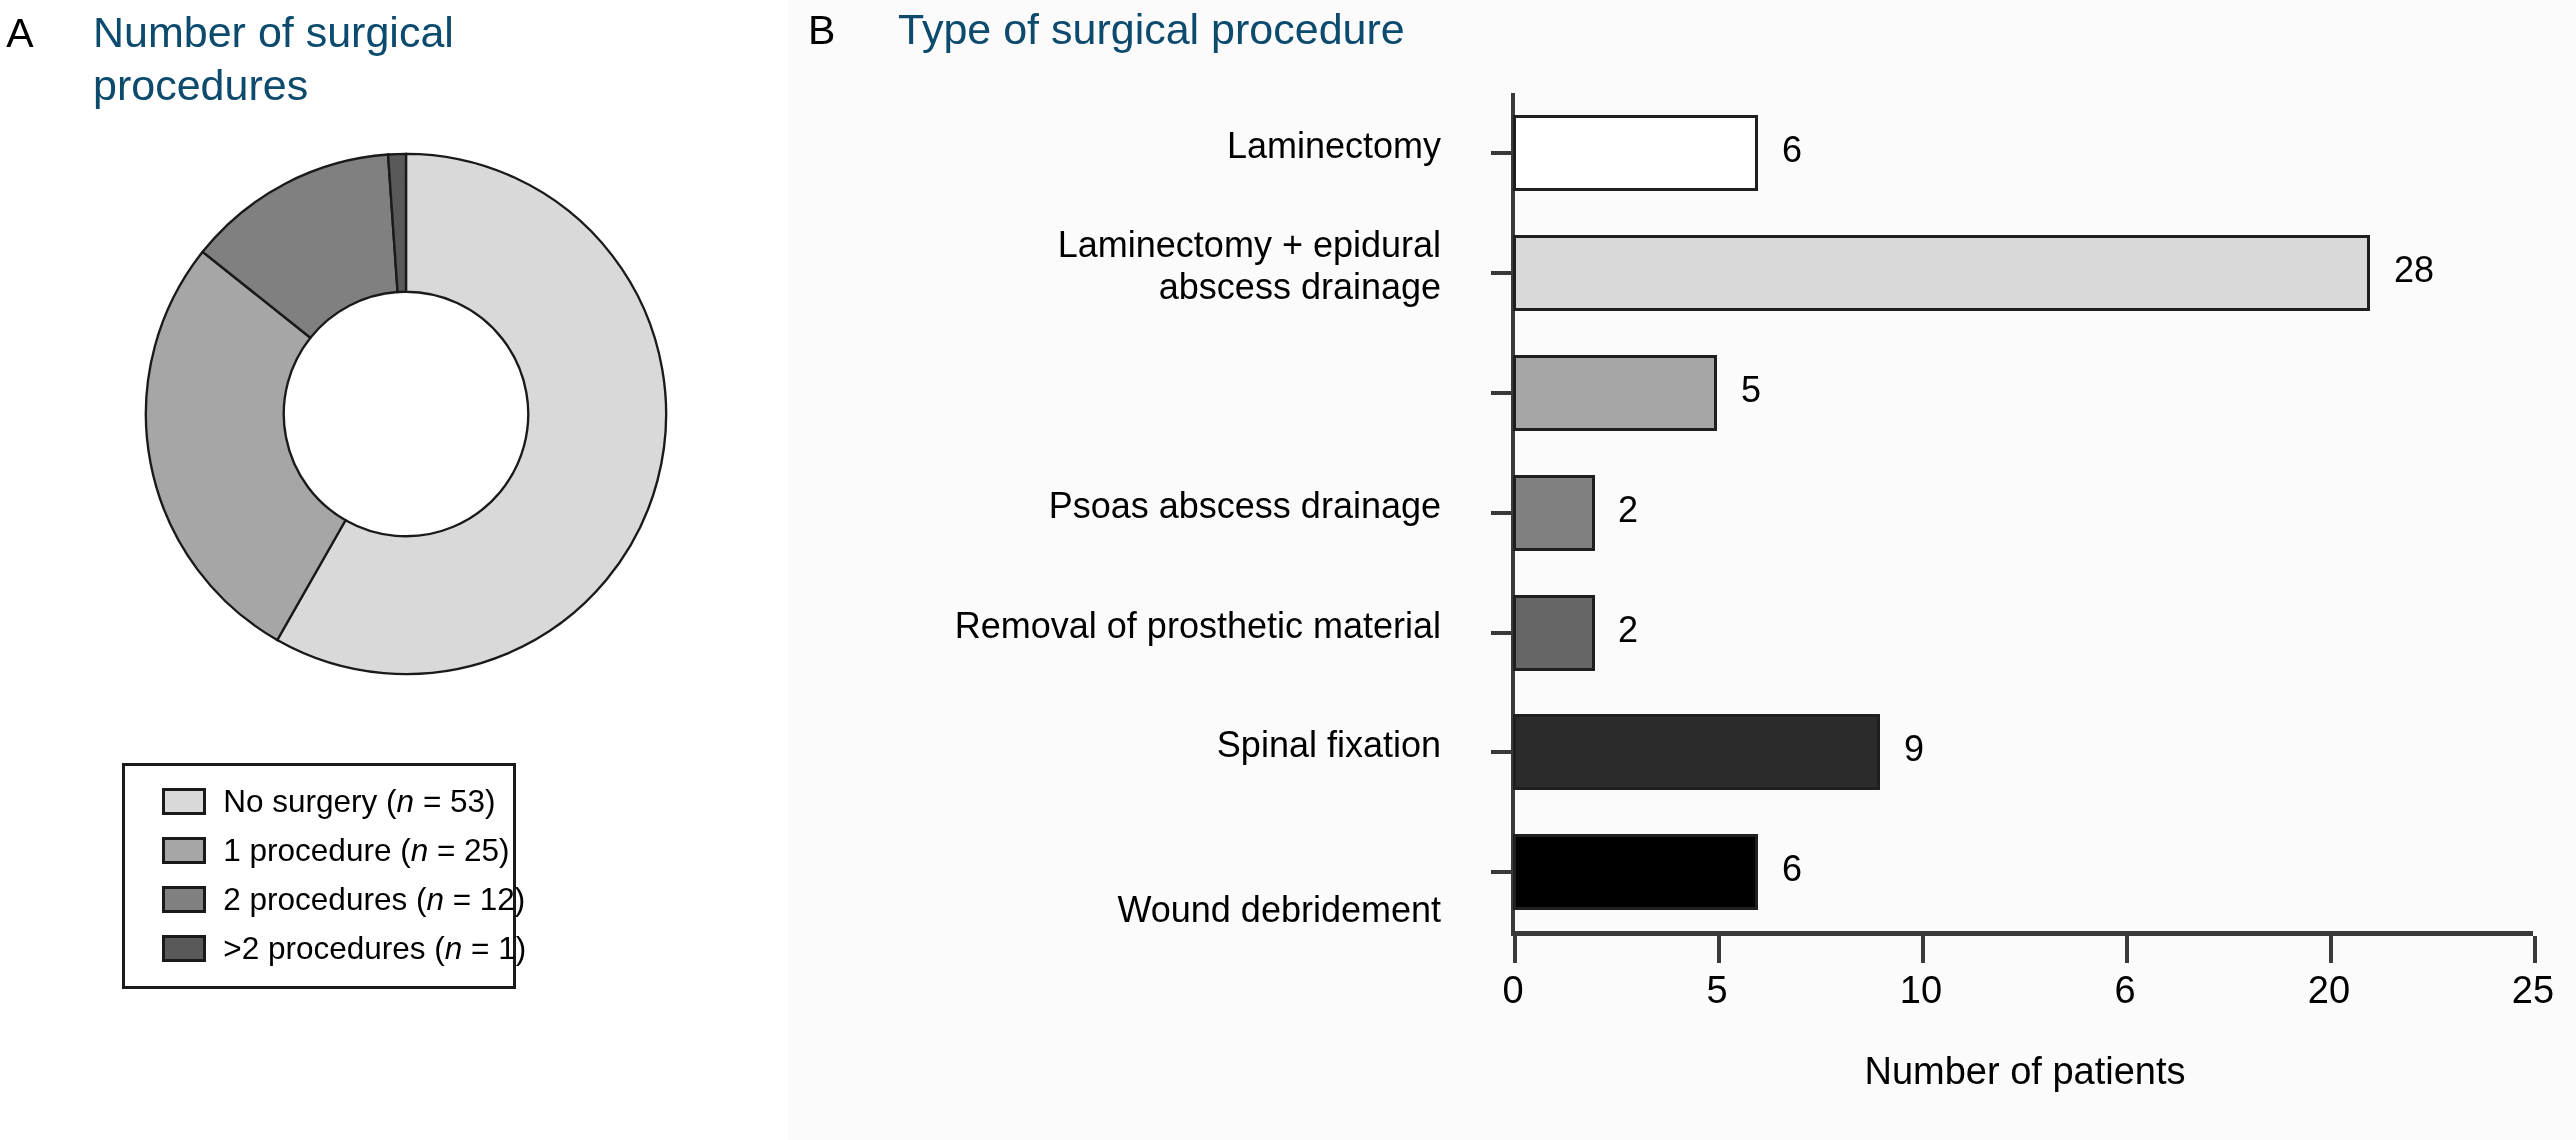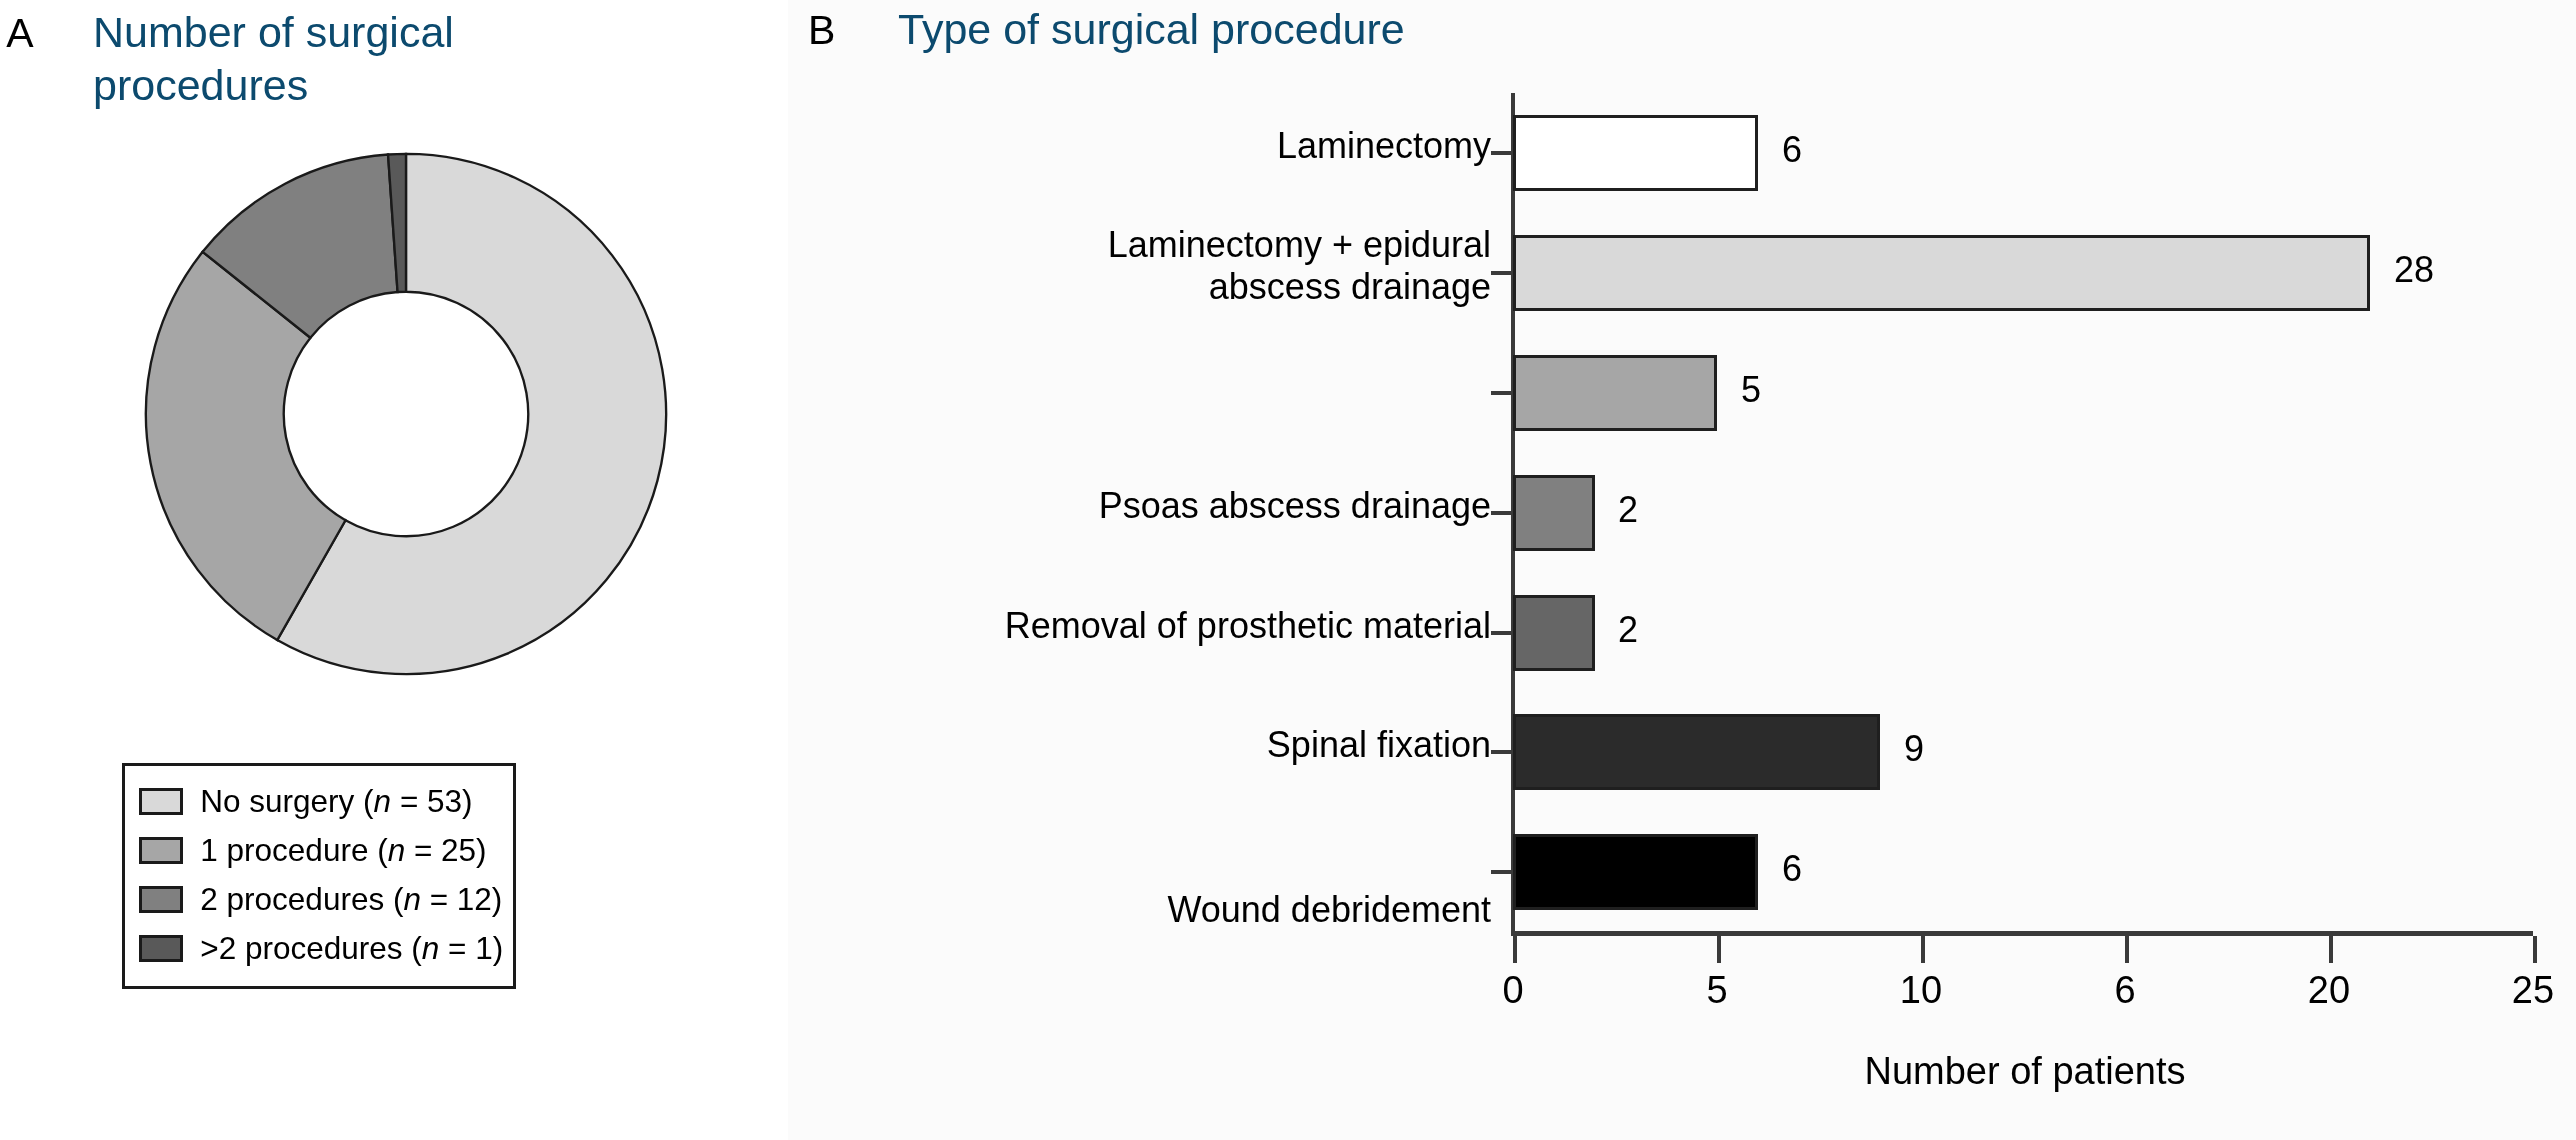--- a/index.html
+++ b/index.html
@@ -58,20 +58,21 @@
     width: 394px;
     border: 3.2px solid #1a1a1a;
     background: #ffffff;
     box-sizing: border-box;
     padding: 11px 9.5px 12.6px 14px;
   }
   .legend-row {
     display: flex;
     align-items: center;
     height: 49px;
+    margin-left: 23px;
   }
   .legend-swatch {
     width: 44px;
     height: 27px;
     border: 3.9px solid #1a1a1a;
     box-sizing: border-box;
     margin-right: 17.3px;
     flex: 0 0 auto;
   }
   .legend-text {
@@ -142,21 +143,21 @@
   .bar-value {
     position: absolute;
     top: 33px;
     font-size: 36px;
     line-height: 1;
     color: #000;
     white-space: nowrap;
   }
   .bar-label {
     position: absolute;
-    right: 1042px;
+    right: 1092px;
     font-size: 36px;
     line-height: 1.18;
     text-align: right;
     color: #000;
     white-space: pre-line;
     width: 583px;
   }
 
   
   .x-tick {

